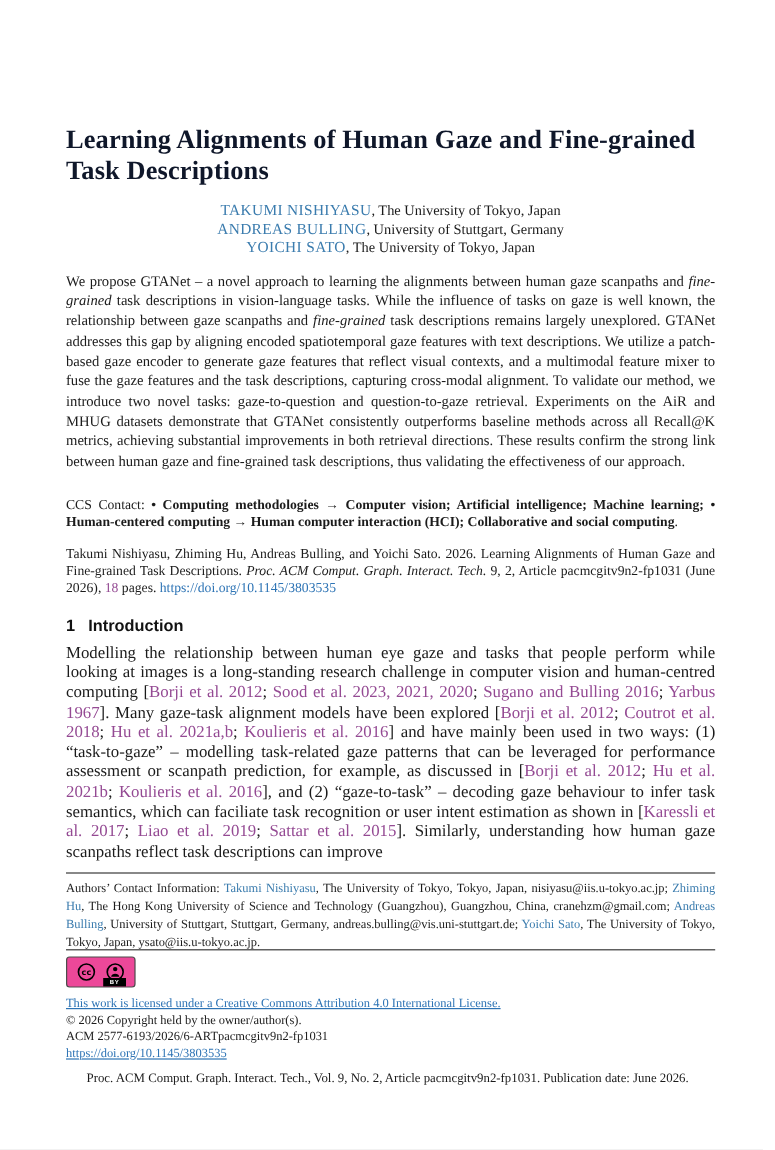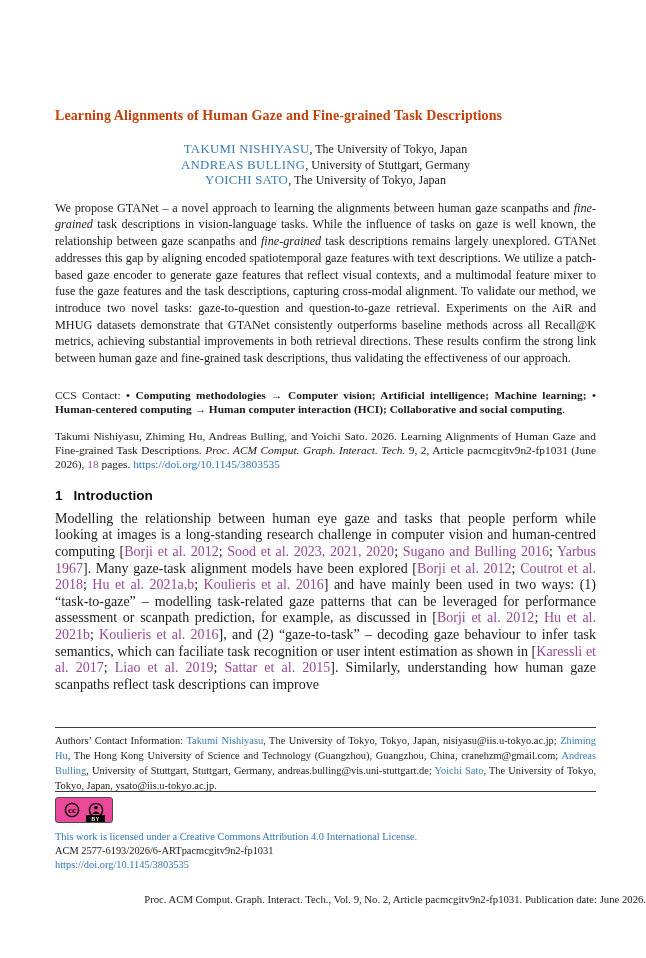--- a/index.html
+++ b/index.html
@@ -10,22 +10,22 @@
   }
   *{margin:0;padding:0;box-sizing:border-box;}
   html,body{background:#e8e8e8;}
   .page{
     width:646px;height:958px;background:#ffffff;position:relative;
     margin:0 auto;overflow:hidden;color:var(--ink);
     font-family:"Liberation Serif", serif;
   }
   .col{position:absolute;left:55px;width:541px;top:0;}
   .title{
-    margin-top:103px;font-size:14px;line-height:26px;font-weight:bold;
-    color:#c2410c;letter-spacing:0.1px;
+    margin-top:103px;font-size:22px;line-height:26px;font-weight:bold;
+    color:#0f172a;letter-spacing:0.1px;
   }
   .authors{margin-top:13px;text-align:center;}
   .author-row{font-size:12px;line-height:15.6px;}
   .author-name{
     color:var(--author-blue);font-size:12.8px;letter-spacing:0.3px;
   }
   .abstract{
     margin-top:11px;font-size:12.2px;line-height:16.7px;text-align:justify;
   }
   .ccs{
@@ -58,23 +58,23 @@
     border:1.5px solid #4c4c4c;border-radius:3px;position:relative;
     display:flex;align-items:center;justify-content:space-evenly;
   }
   .cc-by-strip{
     position:absolute;right:7px;bottom:0px;width:19px;height:7px;
     background:#000;color:#fff;font-family:"Liberation Sans",sans-serif;
     font-size:5px;font-weight:bold;display:flex;align-items:center;
     justify-content:center;letter-spacing:0.5px;
   }
   .license-lines{margin-top:7px;font-size:10.4px;line-height:14px;}
-  .lic-link{color:var(--url-blue);cursor:pointer;}
+  .lic-link{color:var(--url-blue);cursor:pointer;text-decoration:underline;}
   .footer{
-    position:absolute;left:0;top:893px;width:100%;text-align:right;
+    position:absolute;left:0;top:893px;width:100%;text-align:center;
     font-size:10.7px;color:#1b1b1b;
   }
 </style>
 </head>
 <body>
 
 <div class="page">
   <div class="col">
 
     <h1 class="title">Learning Alignments of Human Gaze and Fine-grained Task Descriptions</h1>
@@ -113,19 +113,20 @@
       </svg>
       <svg width="16" height="16" viewBox="0 0 20 20">
         <circle cx="10" cy="10" r="8.3" fill="none" stroke="#000" stroke-width="1.7"></circle>
         <circle cx="10" cy="7" r="2.3" fill="#000"></circle>
         <path d="M5.8 15 C5.8 10.8, 14.2 10.8, 14.2 15 Z" fill="#000"></path>
       </svg>
       <span class="cc-by-strip">BY</span>
     </div>
     <div class="license-lines">
       <div class="lic-link">This work is licensed under a Creative Commons Attribution 4.0 International License.</div>
+      <div>© 2026 Copyright held by the owner/author(s).</div>
       <div>ACM 2577-6193/2026/6-ARTpacmcgitv9n2-fp1031</div>
       <div class="lic-link">https://doi.org/10.1145/3803535</div>
     </div>
   </div>
 
   <div class="footer">Proc. ACM Comput. Graph. Interact. Tech., Vol. 9, No. 2, Article pacmcgitv9n2-fp1031. Publication date: June 2026.</div>
 </div>
 
 </body></html>

